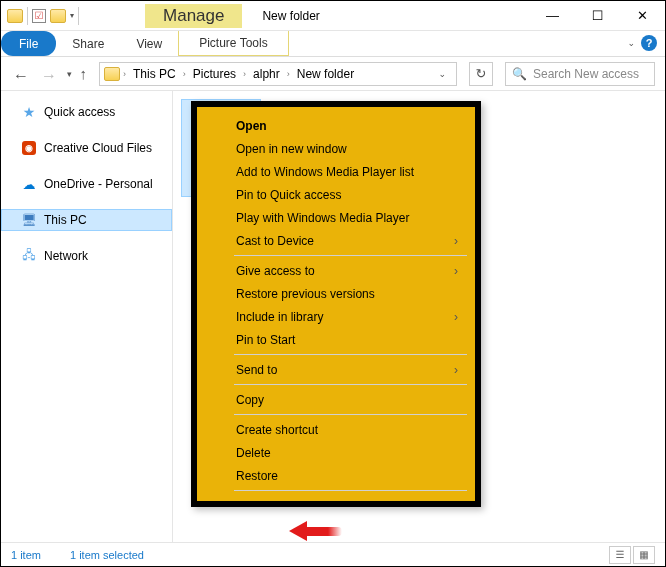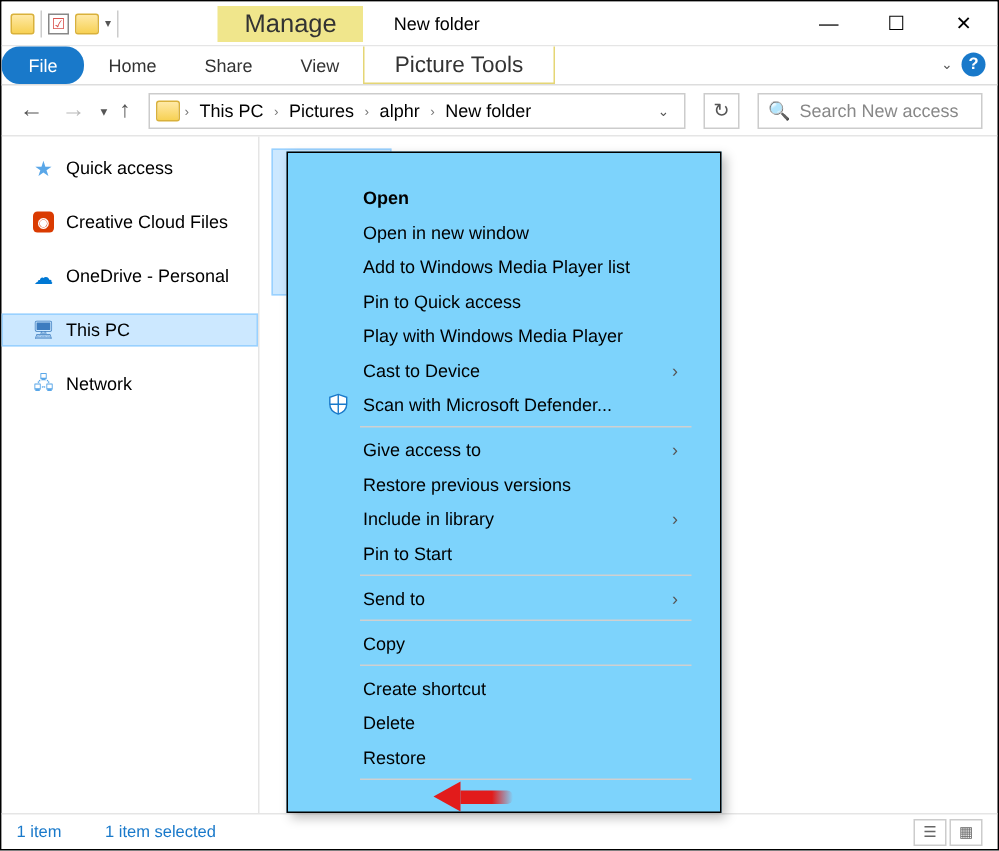--- a/index.html
+++ b/index.html
@@ -14,21 +14,21 @@
   .qat-arrow { font-size: 8px; color: #555; }
   .tab-contextual { background: #f0e68c; padding: 2px 18px; font-size: 17px; color: #333; margin-left: 60px; }
   .title-text { margin-left: 20px; font-size: 12px; color: #000; flex: 1; }
   .winbtns { display: flex; }
   .winbtn { width: 45px; height: 29px; display: flex; align-items: center; justify-content: center; font-size: 13px; cursor: pointer; }
   
   
   .ribbon { height: 26px; display: flex; align-items: stretch; background: #fff; border-bottom: 1px solid #ddd; position: relative; }
   .file-tab { background: #1979ca; color: #fff; padding: 0 18px; display: flex; align-items: center; font-size: 12px; border-radius: 12px; }
   .ribbon-tab { padding: 0 16px; display: flex; align-items: center; font-size: 12px; color: #333; cursor: pointer; }
-  .ribbon-contextual { border: 1px solid #e5d675; border-top: none; padding: 0 20px; display: flex; align-items: center; font-size: 15px; color: #333; }
+  .ribbon-contextual { border: 1px solid #e5d675; border-top: none; padding: 0 20px; display: flex; align-items: center; font-size: 12px; color: #333; }
   .ribbon-expand { position: absolute; right: 8px; top: 4px; display: flex; gap: 6px; align-items: center; }
   .help-icon { width: 16px; height: 16px; border-radius: 50%; background: #1979ca; color: #fff; display: flex; align-items: center; justify-content: center; font-size: 11px; font-weight: bold; }
   .chevron-sm { font-size: 9px; color: #555; }
   
   
   .addr-row { height: 34px; display: flex; align-items: center; padding: 4px 10px; border-bottom: 1px solid #e5e5e5; gap: 12px; }
   .nav-arrows { display: flex; gap: 8px; align-items: center; }
   .nav-btn { font-size: 16px; color: #555; cursor: pointer; padding: 2px; }
   .nav-btn.disabled { color: #bbb; cursor: default; }
   .up-btn { font-size: 15px; color: #555; cursor: pointer; }
@@ -50,21 +50,21 @@
   .cc { background: #da3b01; color: #fff; border-radius: 3px; font-size: 9px; font-weight: bold; width: 14px; height: 14px; display: flex; align-items: center; justify-content: center; }
   .cloud { color: #0078d4; font-size: 13px; }
   .pc { color: #3d7cbf; font-size: 12px; }
   .net { color: #5aa7e8; font-size: 12px; }
   .section-gap { height: 8px; }
   
   .content { flex: 1; position: relative; padding: 8px; }
   .selected-item { position: absolute; top: 8px; left: 8px; width: 80px; height: 98px; background: #cce8ff; border: 1px solid #99d1ff; }
   
   
-  .context-menu { position: absolute; left: 190px; top: 100px; width: 290px; background: #7dd3fc; border: 1px solid #000000; box-shadow: 3px 3px 7px rgba(0,0,0,0.25); padding: 18px; font-size: 12px; z-index: 100; }
+  .context-menu { position: absolute; left: 190px; top: 100px; width: 290px; background: #eab308; border: 6px solid #000000; box-shadow: 3px 3px 7px rgba(0,0,0,0.25); padding: 7px; font-size: 12px; z-index: 100; }
   .cm-item { display: flex; align-items: center; height: 23px; padding: 0 10px 0 32px; cursor: pointer; position: relative; }
   .cm-item.bold { font-weight: 600; }
   .cm-icon { position: absolute; left: 6px; width: 18px; height: 18px; display: flex; align-items: center; justify-content: center; }
   .defender-ic { width: 15px; height: 15px; }
   .cm-arrow { margin-left: auto; color: #555; font-size: 12px; }
   .cm-sep { height: 1px; background: #d0d0d0; margin: 3px 1px 3px 30px; }
   
   
   .red-arrow { position: absolute; left: 288px; top: 520px; z-index: 200; display: flex; align-items: center; }
   .arrow-head { width: 0; height: 0; border-top: 10px solid transparent; border-bottom: 10px solid transparent; border-right: 18px solid #e21b1b; }
@@ -91,21 +91,20 @@
   <div class="title-text">New folder</div>
   <div class="winbtns">
     <div class="winbtn">—</div>
     <div class="winbtn">☐</div>
     <div class="winbtn close">✕</div>
   </div>
 </div>
 
 <div class="ribbon">
   <div class="file-tab">File</div>
-  <div class="ribbon-tab">Home</div>
   <div class="ribbon-tab">Share</div>
   <div class="ribbon-tab">View</div>
   <div class="ribbon-contextual">Picture Tools</div>
   <div class="ribbon-expand">
     <span class="chevron-sm">⌄</span>
     <span class="help-icon">?</span>
   </div>
 </div>
 
 <div class="addr-row">
@@ -181,29 +180,20 @@
   <div class="cm-item">
       <span>Pin to Quick access</span>
     </div>
   <div class="cm-item">
       <span>Play with Windows Media Player</span>
     </div>
   <div class="cm-item">
       <span>Cast to Device</span>
       <span class="cm-arrow">›</span>
     </div>
-  <div class="cm-item">
-    <span class="cm-icon">
-      <svg class="defender-ic" viewBox="0 0 16 16">
-          <path d="M8 1 L14 3 V8 C14 12 11 14 8 15 C5 14 2 12 2 8 V3 Z" fill="#fff" stroke="#1979ca" stroke-width="1"></path>
-          <path d="M8 1 V15 M2 8 H14" stroke="#1979ca" stroke-width="1"></path>
-        </svg>
-    </span>
-    <span>Scan with Microsoft Defender...</span>
-  </div>
   <div class="cm-sep"></div>
   <div class="cm-item">
       <span>Give access to</span>
       <span class="cm-arrow">›</span>
     </div>
   <div class="cm-item">
       <span>Restore previous versions</span>
     </div>
   <div class="cm-item">
       <span>Include in library</span>

